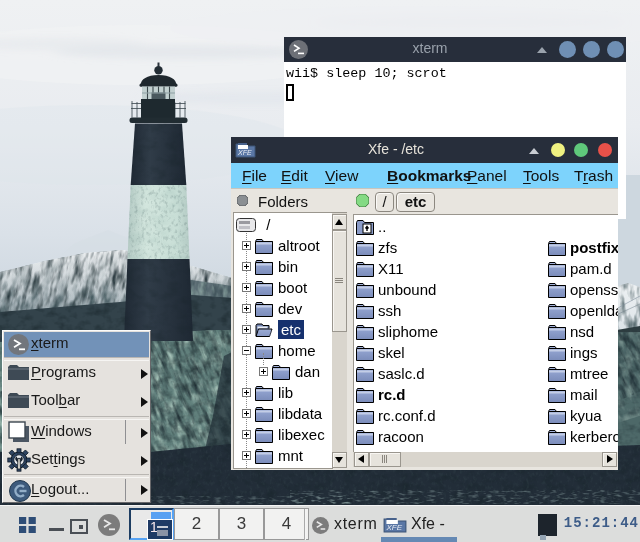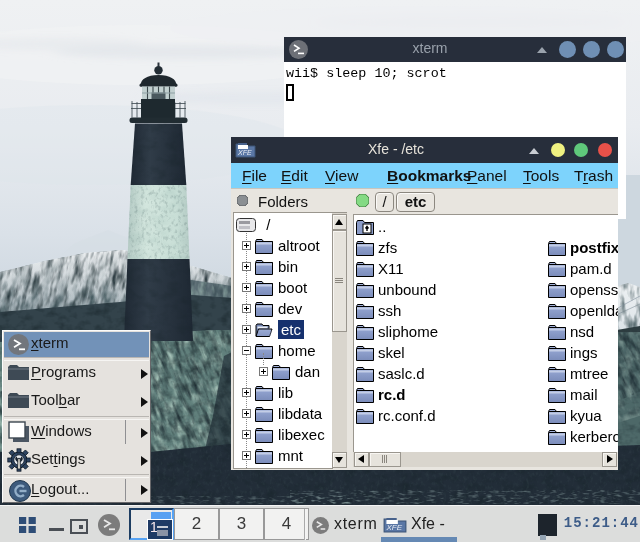--- a/index.html
+++ b/index.html
@@ -406,20 +406,25 @@
       <div class="row" style="left:2px;top:169px;"><span style="display:inline-block;vertical-align:-3px;"><svg width="18" height="16" viewBox="0 0 18 16">
             <path d="M0.5,15.5 L0.5,3.5 L1.5,1.5 L7,1.5 L8.5,3.5 L17.5,3.5 L17.5,15.5 Z" fill="url(#fgrad)" stroke="#000" stroke-width="1"></path>
             <path d="M1,5.5 L17,5.5" stroke="#c3cde6" stroke-width="2"></path>
             <path d="M1,3.5 L17.5,3.5" stroke="#000" stroke-width="1"></path>
           </svg></span><span style="margin-left:4px;font-weight:bold;">rc.d</span></div>
       <div class="row" style="left:2px;top:190px;"><span style="display:inline-block;vertical-align:-3px;"><svg width="18" height="16" viewBox="0 0 18 16">
             <path d="M0.5,15.5 L0.5,3.5 L1.5,1.5 L7,1.5 L8.5,3.5 L17.5,3.5 L17.5,15.5 Z" fill="url(#fgrad)" stroke="#000" stroke-width="1"></path>
             <path d="M1,5.5 L17,5.5" stroke="#c3cde6" stroke-width="2"></path>
             <path d="M1,3.5 L17.5,3.5" stroke="#000" stroke-width="1"></path>
           </svg></span><span style="margin-left:4px;">rc.conf.d</span></div>
+      <div class="row" style="left:2px;top:211px;"><span style="display:inline-block;vertical-align:-3px;"><svg width="18" height="16" viewBox="0 0 18 16">
+            <path d="M0.5,15.5 L0.5,3.5 L1.5,1.5 L7,1.5 L8.5,3.5 L17.5,3.5 L17.5,15.5 Z" fill="url(#fgrad)" stroke="#000" stroke-width="1"></path>
+            <path d="M1,5.5 L17,5.5" stroke="#c3cde6" stroke-width="2"></path>
+            <path d="M1,3.5 L17.5,3.5" stroke="#000" stroke-width="1"></path>
+          </svg></span><span style="margin-left:4px;">racoon</span></div>
       <div class="row" style="left:194px;top:22px;"><span style="display:inline-block;vertical-align:-3px;"><svg width="18" height="16" viewBox="0 0 18 16">
             <path d="M0.5,15.5 L0.5,3.5 L1.5,1.5 L7,1.5 L8.5,3.5 L17.5,3.5 L17.5,15.5 Z" fill="url(#fgrad)" stroke="#000" stroke-width="1"></path>
             <path d="M1,5.5 L17,5.5" stroke="#c3cde6" stroke-width="2"></path>
             <path d="M1,3.5 L17.5,3.5" stroke="#000" stroke-width="1"></path>
           </svg></span><span style="margin-left:4px;font-weight:bold;">postfix</span></div>
       <div class="row" style="left:194px;top:43px;"><span style="display:inline-block;vertical-align:-3px;"><svg width="18" height="16" viewBox="0 0 18 16">
             <path d="M0.5,15.5 L0.5,3.5 L1.5,1.5 L7,1.5 L8.5,3.5 L17.5,3.5 L17.5,15.5 Z" fill="url(#fgrad)" stroke="#000" stroke-width="1"></path>
             <path d="M1,5.5 L17,5.5" stroke="#c3cde6" stroke-width="2"></path>
             <path d="M1,3.5 L17.5,3.5" stroke="#000" stroke-width="1"></path>
           </svg></span><span style="margin-left:4px;">pam.d</span></div>

